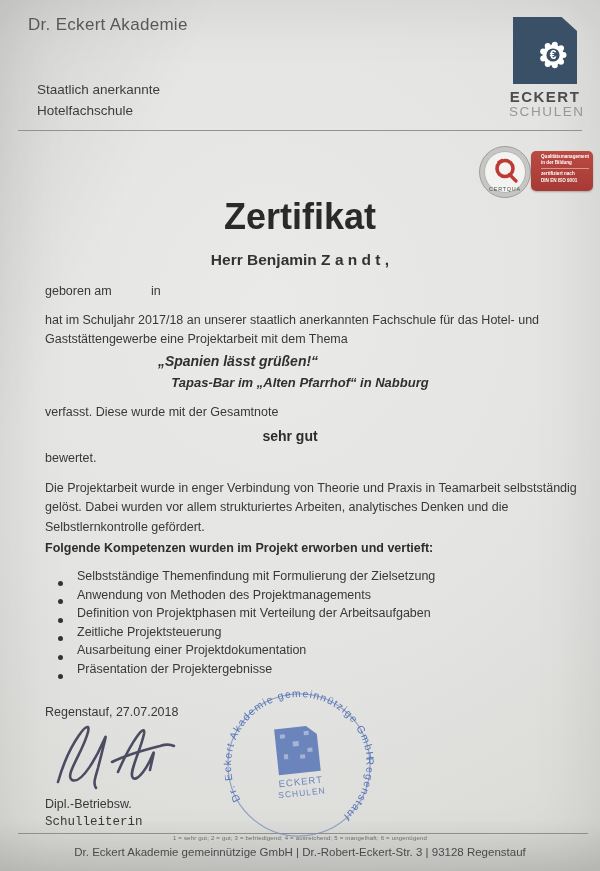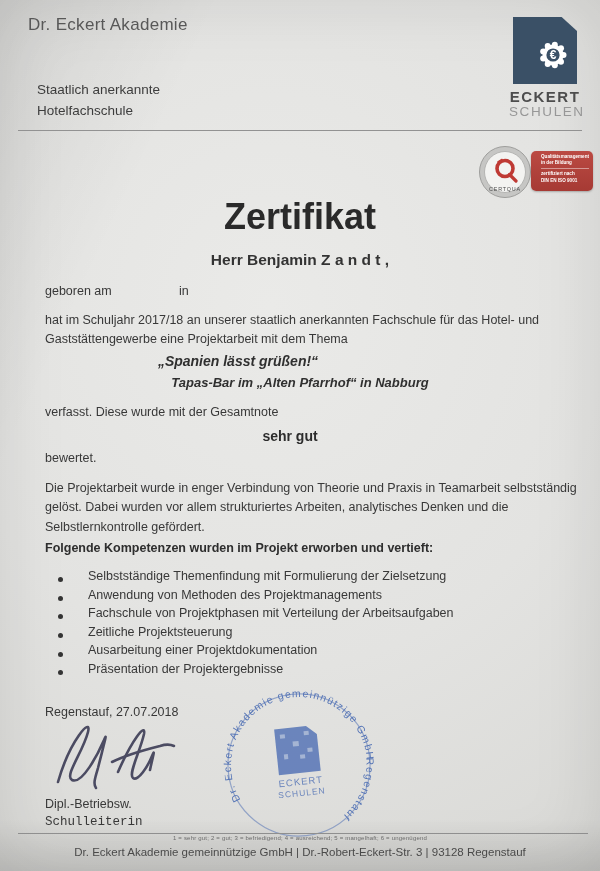--- a/index.html
+++ b/index.html
@@ -34,32 +34,32 @@
     background:linear-gradient(180deg,#bb4a43 0%,#a63a34 100%);
     box-shadow:0 1px 2px rgba(0,0,0,.25);color:#fff;padding:3px 4px 0 10px;box-sizing:border-box;}
   .certqua-badge .bl{font-size:4.6px;line-height:1.35;font-weight:700;}
   .certqua-badge .divider{height:1px;background:rgba(255,255,255,.45);margin:2px 0;}
   .certqua-seal{position:absolute;left:0;top:0;}
 
   
   .title{left:0;top:196px;width:600px;text-align:center;font-size:36px;font-weight:700;color:#2a2a2a;}
   .recipient{left:0;top:251px;width:600px;text-align:center;font-size:15.5px;font-weight:700;color:#333;}
   .born-row{left:45px;top:284px;font-size:12.5px;}
-  .born-row .in{position:absolute;left:134px;top:0;}
+  .born-row .in{position:absolute;left:106px;top:0;}
   .para{left:45px;top:311px;width:562px;font-size:12.5px;line-height:1.55;}
   .theme1{left:0;top:353px;width:476px;text-align:center;font-size:14px;font-weight:700;font-style:italic;color:#303030;}
   .theme2{left:0;top:375px;width:600px;text-align:center;font-size:13px;font-weight:700;font-style:italic;color:#303030;}
   .verfasst{left:45px;top:405px;font-size:12.5px;}
   .grade{left:0;top:428px;width:580px;text-align:center;font-size:14px;font-weight:700;color:#2c2c2c;}
   .bewertet{left:45px;top:451px;font-size:12.5px;}
   .para2{left:45px;top:479px;width:562px;font-size:12.5px;line-height:1.55;}
   .komp-head{left:45px;top:541px;font-size:12.5px;font-weight:700;color:#2e2e2e;}
 
   .bullets{left:58px;top:567px;width:500px;font-size:12.5px;}
-  .bullet-row{display:flex;align-items:center;line-height:18.6px;gap:11px;}
+  .bullet-row{display:flex;align-items:flex-end;line-height:18.6px;}
   .bullet-dot{width:5px;height:5px;border-radius:50%;background:#333;margin:7px 14px 0 0;flex:none;}
 
   
   .place-date{left:45px;top:705px;font-size:12.5px;}
   .signature-svg{left:46px;top:708px;}
   .signer1{left:45px;top:797px;font-size:12.5px;}
   .signer2{left:45px;top:815px;font-size:12.5px;font-family:Liberation Mono, monospace;}
   .stamp{left:224px;top:690px;transform:rotate(-6deg);opacity:.92;}
 
   
@@ -146,21 +146,21 @@
     <div class="bullet-row">
         <span class="bullet-dot"></span>
         <span>Selbstständige Themenfindung mit Formulierung der Zielsetzung</span>
       </div>
     <div class="bullet-row">
         <span class="bullet-dot"></span>
         <span>Anwendung von Methoden des Projektmanagements</span>
       </div>
     <div class="bullet-row">
         <span class="bullet-dot"></span>
-        <span>Fachschule von Projektphasen mit Verteilung der Arbeitsaufgaben</span>
+        <span>Definition von Projektphasen mit Verteilung der Arbeitsaufgaben</span>
       </div>
     <div class="bullet-row">
         <span class="bullet-dot"></span>
         <span>Zeitliche Projektsteuerung</span>
       </div>
     <div class="bullet-row">
         <span class="bullet-dot"></span>
         <span>Ausarbeitung einer Projektdokumentation</span>
       </div>
     <div class="bullet-row">

